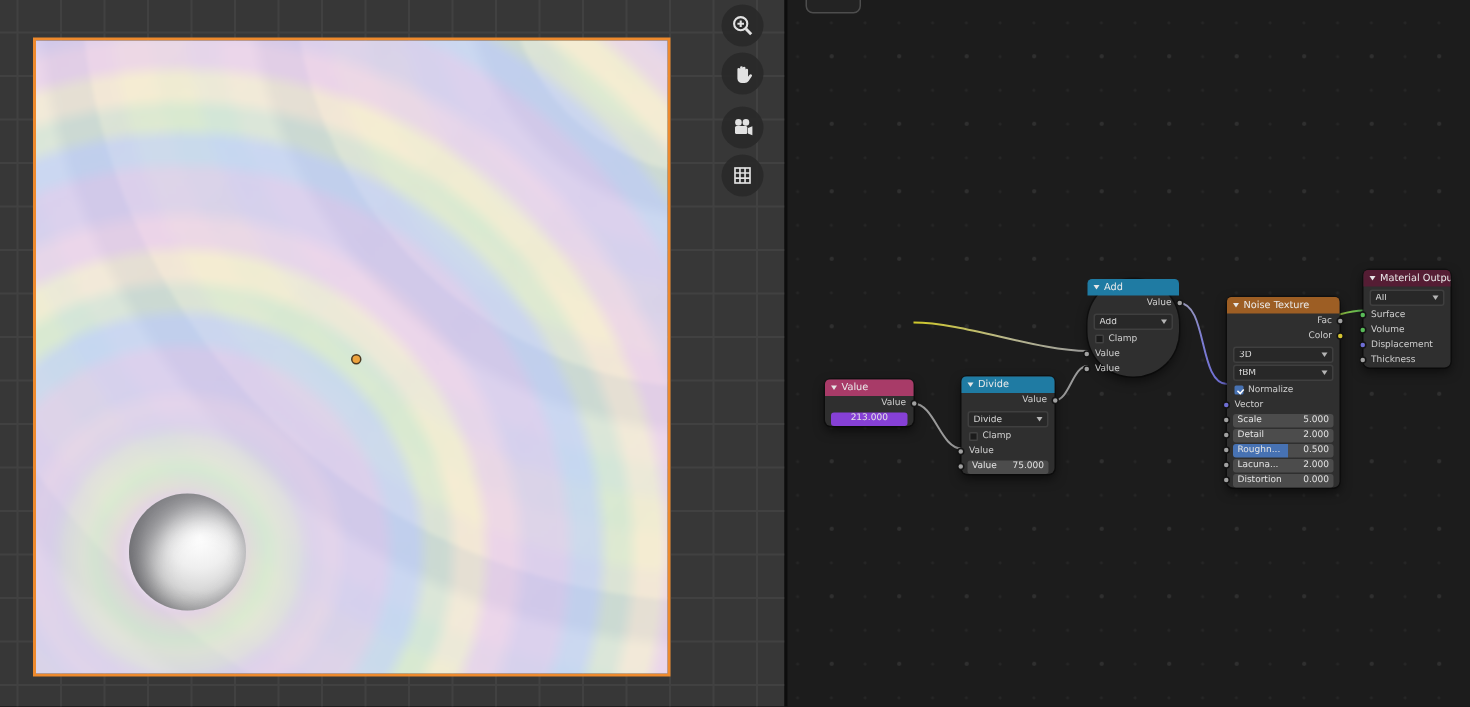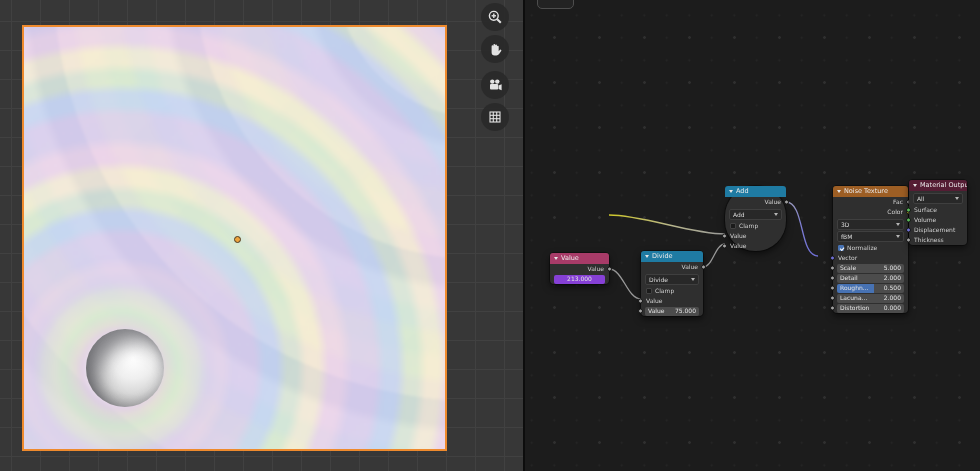--- a/index.html
+++ b/index.html
@@ -99,21 +99,21 @@
   .slider.purple { background:var(--slider-driver-purple); justify-content:center; }
   .slider.half-blue { background:linear-gradient(to right, var(--slider-fill-blue) 0 55%, #4c4c4c 55% 100%); }
   .srow { height:10px; padding:0; }
   .srow .slider { width:100%; }
 
   
   #n-colorattr { left:18px;  top:199px; width:66px; }
   #n-value     { left:25px;  top:253px; width:59px; }
   #n-divide    { left:116px; top:251px; width:62px; }
   #n-add       { left:200px; top:186px; width:61px;border-radius:30px; }
-  #n-noise     { left:293px; top:186px; width:75px;margin-left:15px; }
+  #n-noise     { left:293px; top:198px; width:75px; }
   #n-output    { left:384px; top:180px; width:58px; }
 </style>
 </head>
 <body>
 
 <div id="app">
 
   <section id="viewport">
     <div class="preview">
       <div class="pattern"></div>

